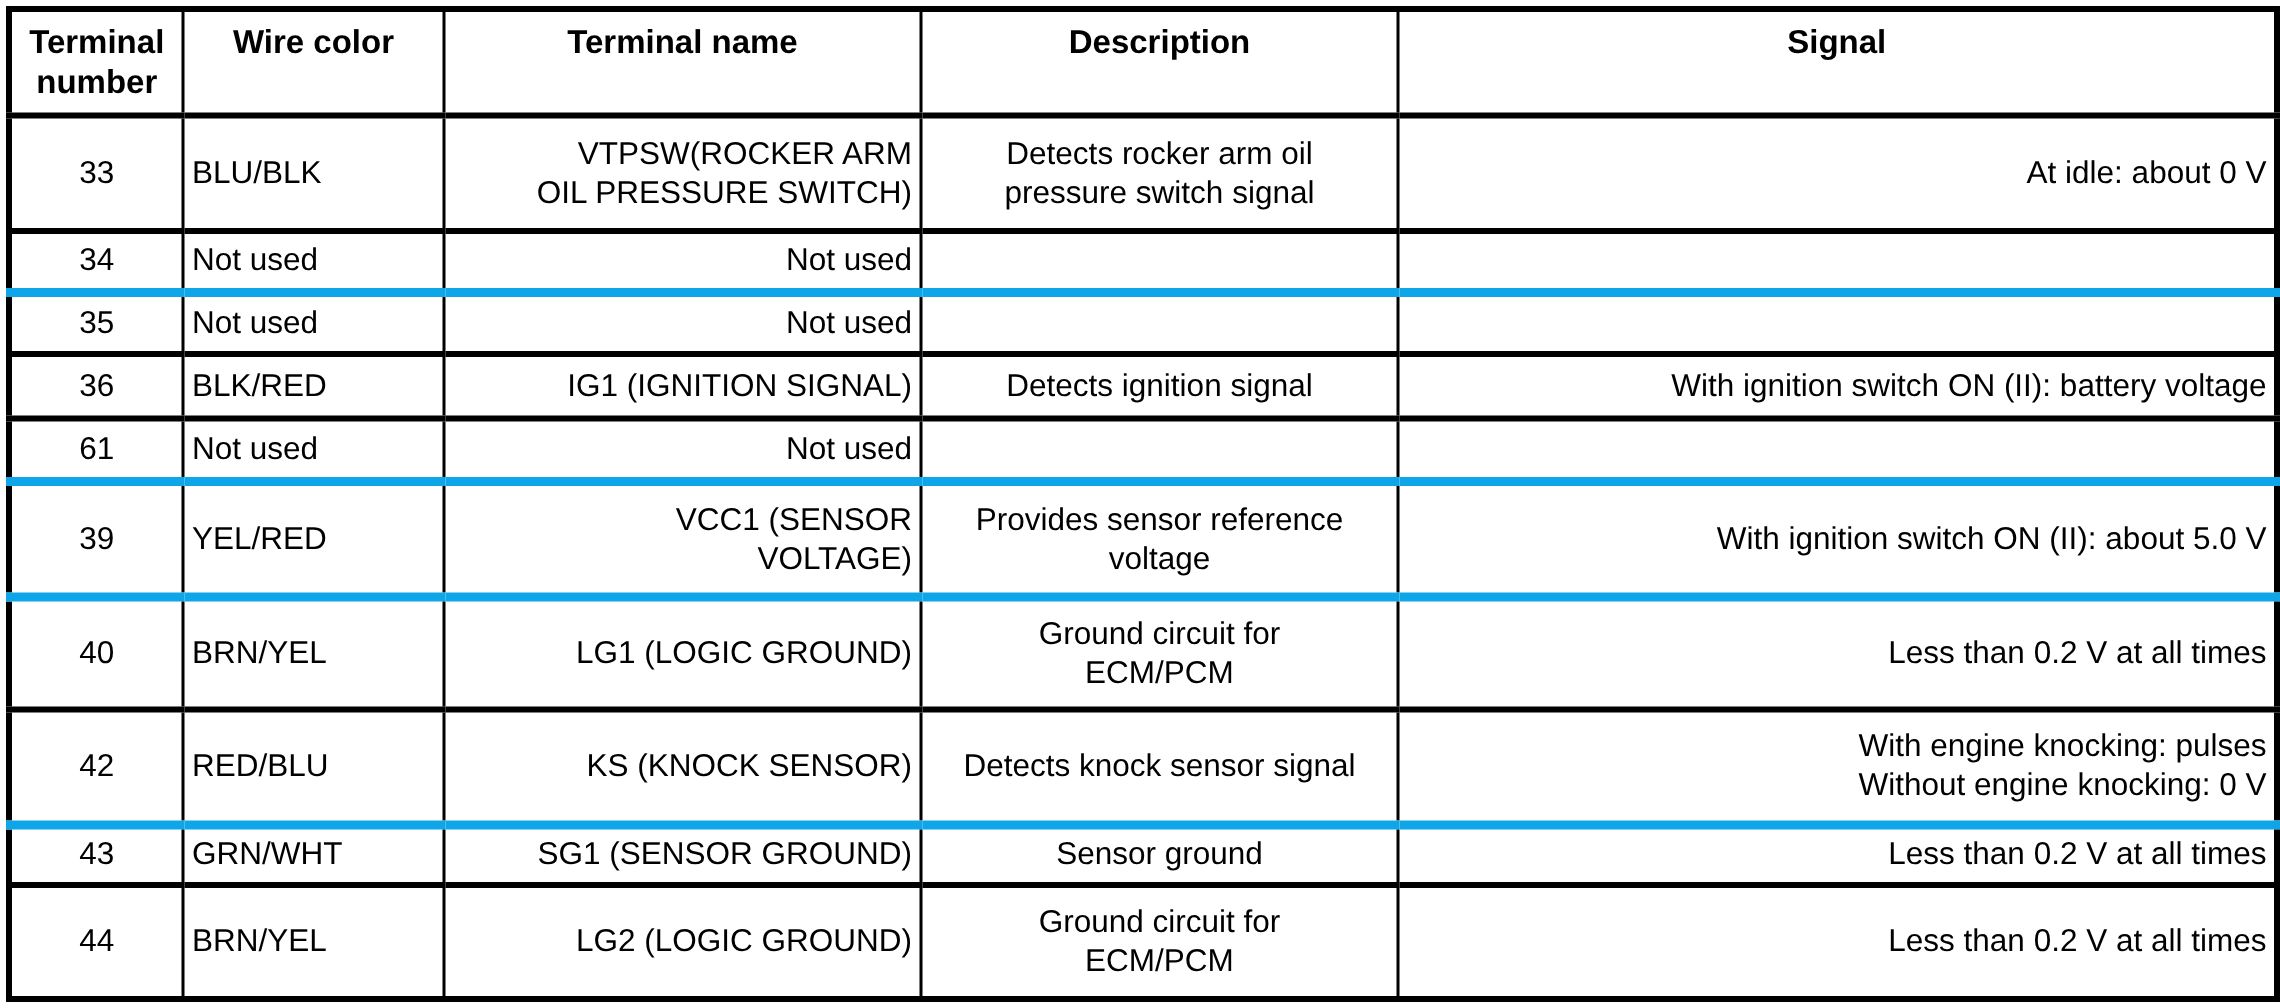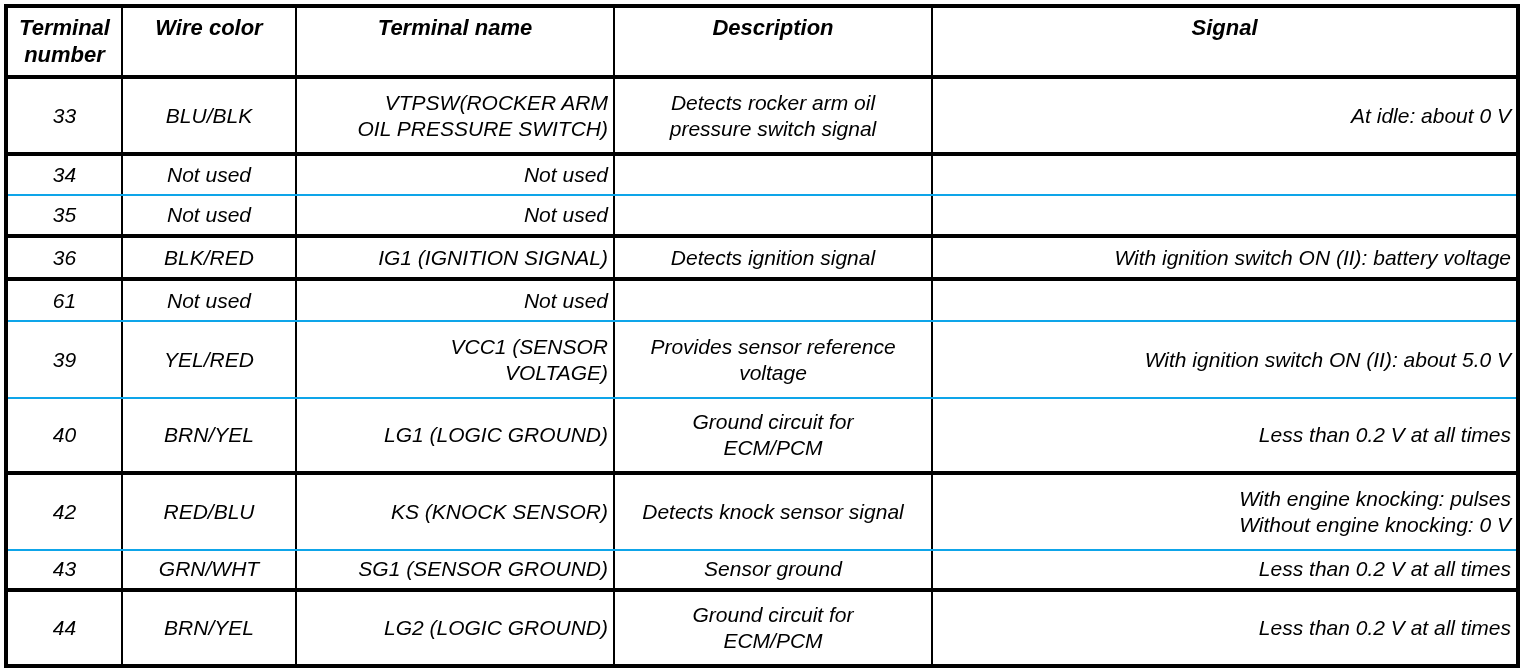--- a/index.html
+++ b/index.html
@@ -15,21 +15,20 @@
     color: #000000;
     overflow: hidden;
   }
 
   #table-wrap {
     position: relative;
     width: 1520px;
     height: 672px;
     box-sizing: border-box;
     padding: 4px 4px 4px 4px;
-    font-style: italic;
   }
 
   table.terminal-table {
     width: 1512px;
     height: 664px;
     border-collapse: collapse;
     table-layout: fixed;
     border: 4px solid #000;
     box-sizing: border-box;
     background: #fff;
@@ -57,26 +56,26 @@
     line-height: 27px;
     text-align: center;
     vertical-align: top;
     padding-top: 6px;
     border-bottom: 4px solid #000;
     height: 71px;
   }
 
   
   tbody tr.sep-thick > td { border-bottom: 4px solid #000; }
-  tbody tr.sep-thin  > td { border-bottom: 2px solid #0ea5e9; }
+  tbody tr.sep-thin  > td { border-bottom: 6px solid #0ea5e9; }
   tbody tr.sep-none  > td { border-bottom: 0; }
 
   
   .col-num   { text-align: center; }
-  .col-color { text-align: center; }
+  .col-color { text-align: left; }
   .col-name  { text-align: right; }
   .col-desc  { text-align: center; }
   .col-sig   { text-align: right; }
 
   .cell-text { display: block; white-space: pre-line; }
 </style>
 </head>
 <body>
 
 <div id="table-wrap">

